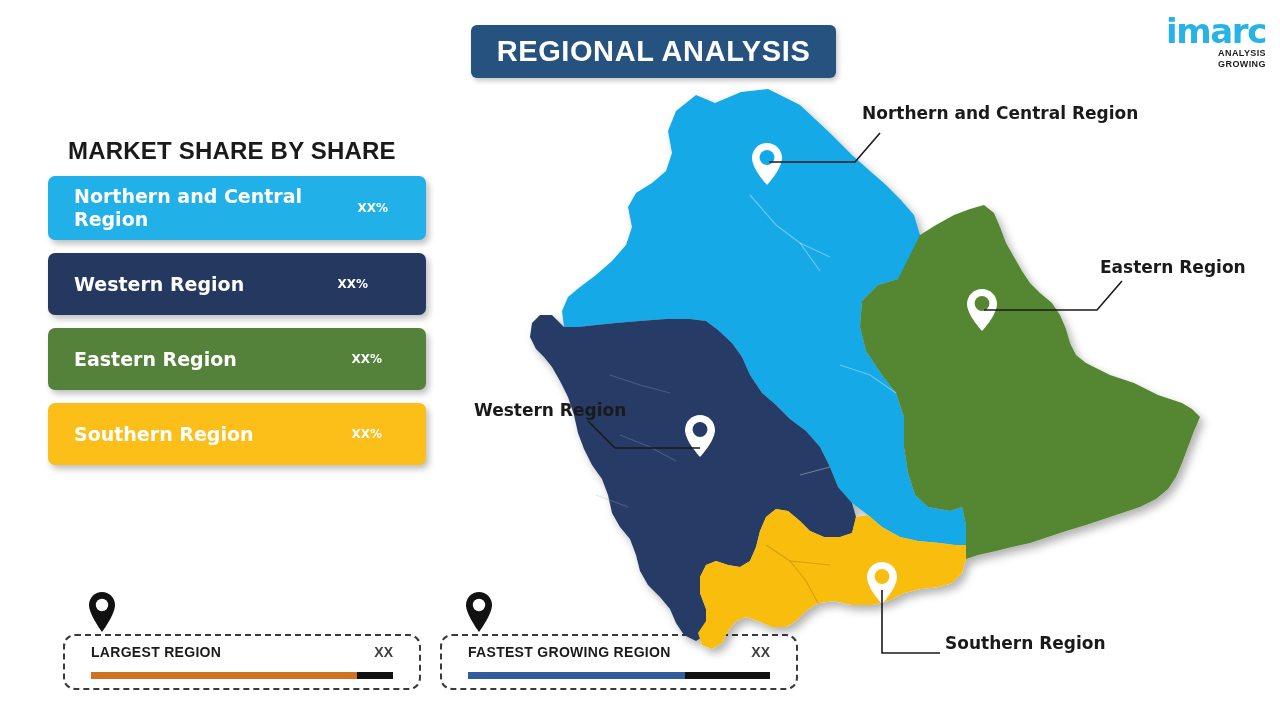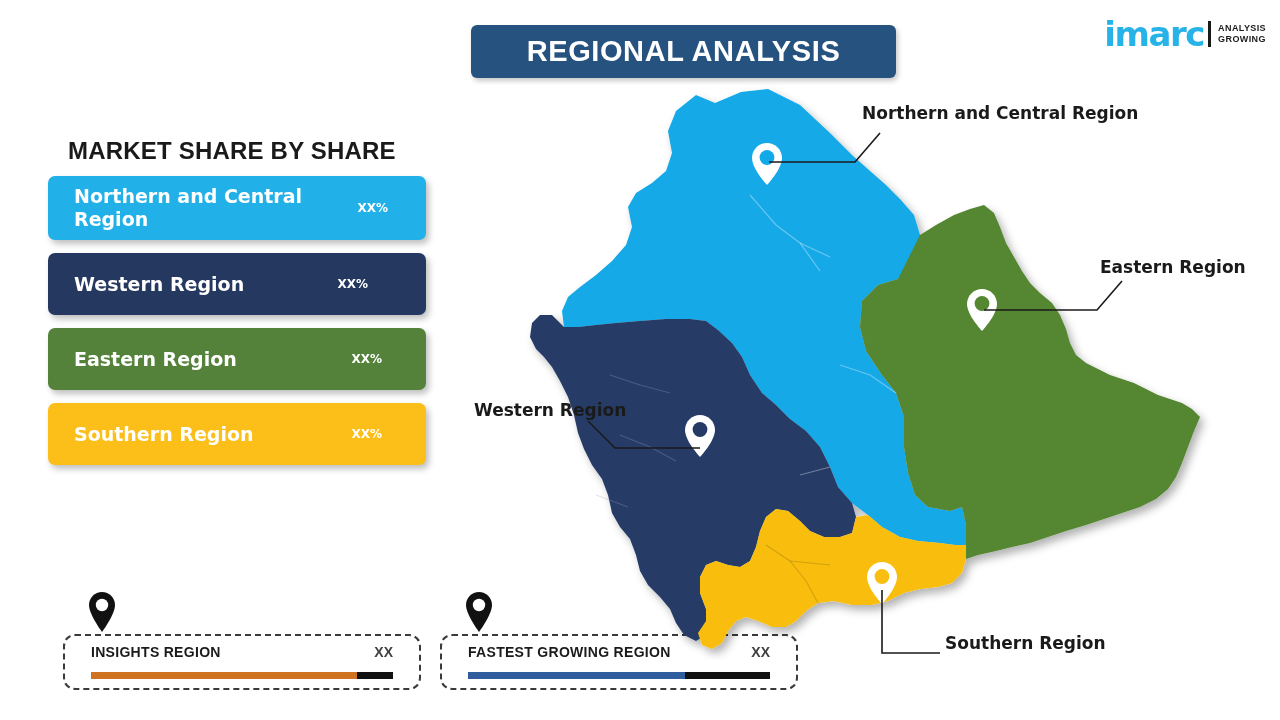--- a/index.html
+++ b/index.html
@@ -6,32 +6,32 @@
   body{
     width:1280px;height:720px;overflow:hidden;
     background:#ffffff;
     font-family:"Liberation Sans", sans-serif;
     position:relative;
   }
   .stage{position:absolute;left:0;top:0;width:1280px;height:720px;}
 
   
   .title-bar{
-    position:absolute;left:471px;top:25px;width:425px;height:53px;
+    position:absolute;left:471px;top:25px;width:365px;height:53px;
     background:#25527e;border-radius:6px;
     box-shadow:2px 3px 5px rgba(0,0,0,.22);
     display:flex;align-items:center;justify-content:center;
   }
   .title-bar .txt{
     color:#ffffff;font-size:29px;font-weight:bold;letter-spacing:.6px;
     font-family:"Liberation Sans", sans-serif;
   }
 
   
-  .logo{position:absolute;right:14px;top:14px;display:flex;align-items:center;height:40px;}
+  .logo{position:absolute;right:14px;top:14px;display:flex;align-items:flex-end;height:40px;flex-direction:column;}
   .logo .word{
     font-size:34px;font-weight:bold;color:#27b3e8;letter-spacing:-1.4px;
     line-height:34px;font-family:"DejaVu Sans", sans-serif;position:relative;
   }
   .logo .vbar{width:3px;height:26px;background:#1b1b1b;margin:0 7px 0 4px;}
   .logo .tag{display:flex;flex-direction:column;justify-content:center;}
   .logo .tag span{
     font-size:9px;font-weight:bold;color:#1b1b1b;letter-spacing:.4px;line-height:11px;
   }
 
@@ -137,21 +137,21 @@
 
   <div class="stat stat-largest">
     <span class="pin">
       <svg width="34" height="44" viewBox="0 0 34 44">
         <path d="M17 2C9.8 2 4 7.8 4 15c0 9.5 13 27 13 27s13-17.5 13-27C30 7.8 24.2 2 17 2z" fill="#111"></path>
         <circle cx="17" cy="15" r="6.2" fill="#fff"></circle>
       </svg>
     </span>
     <div class="box">
       <div class="row">
-        <span class="name">INSIGHTS REGION</span>
+        <span class="name">LARGEST REGION</span>
         <span class="num">XX</span>
       </div>
       <div class="bar">
         <i style="background:#cf7320;width:88%"></i>
       </div>
     </div>
   </div>
 
   <div class="stat stat-fastest">
     <span class="pin">

